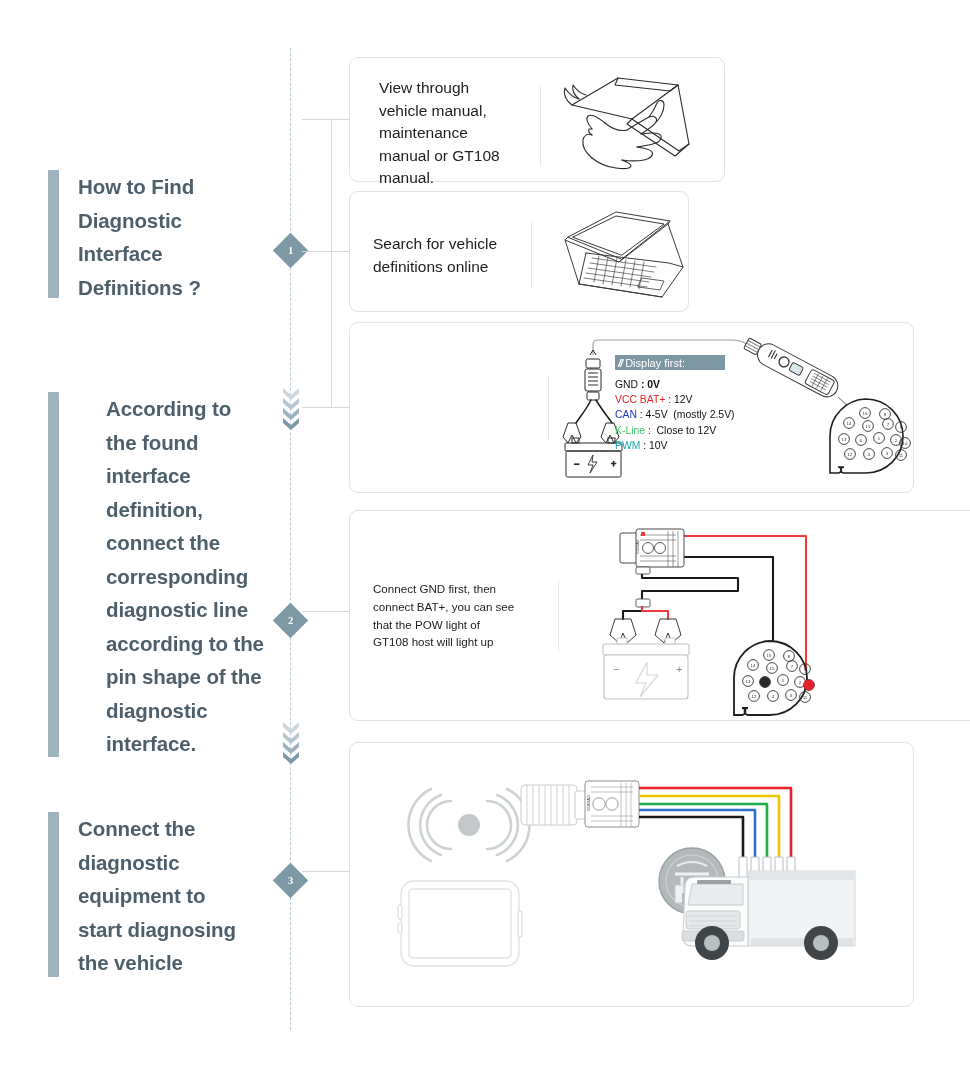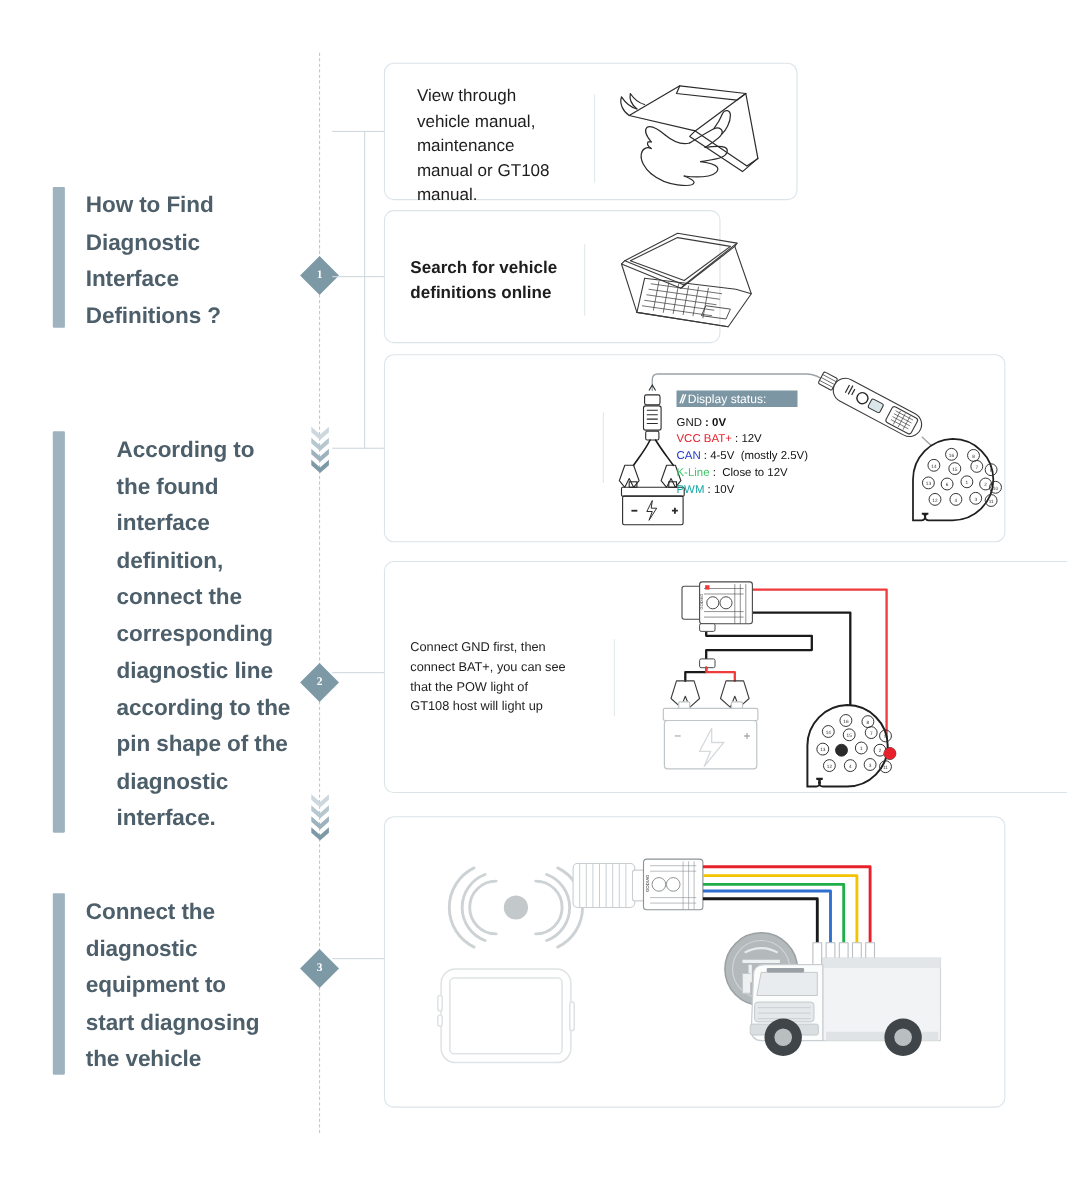--- a/index.html
+++ b/index.html
@@ -64,21 +64,21 @@
   .stub { position:absolute; height:0; border-top:1.3px solid #cfd9de; }
 
   
   .card {
     position:absolute;
     background:#ffffff;
     border:1.3px solid #dbe4e8;
     border-radius:9px;
   }
   #card1 { left:349px; top:57px; width:376px; height:125px; }
-  #card2 { left:349px; top:191px; width:306px; height:121px;font-weight:bold; }
+  #card2 { left:349px; top:191px; width:340px; height:121px; }
   #card3 { left:349px; top:322px; width:565px; height:171px; }
   #card4 { left:349px; top:510px; width:653px; height:211px; }
   #card5 { left:349px; top:742px; width:565px; height:265px; }
 
   .card-text {
     position:absolute;
     color:#1d1d1d;
     white-space:pre-line;
   }
   #card1 .card-text { left:29px; top:19px; font-size:15.5px; line-height:22.6px; }
@@ -354,21 +354,21 @@
           <text x="59" y="56">3</text>
             <text x="73" y="58">11</text>
         </g>
       </g>
     </svg>
   </div>
 
   <div class="status-box">
     <div class="status-head">
       <span class="slashes">//</span>
-      <span>Display status:</span>
+      <span>Display first:</span>
     </div>
     <div class="status-list" id="status-list">
         <div class="sl-row"><span class="k" style="color: rgb(17, 17, 17);">GND</span><span style="color: rgb(17, 17, 17); font-weight: bold;"> : 0V</span></div>
         <div class="sl-row"><span class="k" style="color: rgb(232, 32, 42);">VCC BAT+</span><span style="color: rgb(17, 17, 17);"> : 12V</span></div>
         <div class="sl-row"><span class="k" style="color: rgb(29, 54, 200);">CAN</span><span style="color: rgb(17, 17, 17);"> : 4-5V  (mostly 2.5V)</span></div>
         <div class="sl-row"><span class="k" style="color: rgb(63, 196, 106);">K-Line</span><span style="color: rgb(17, 17, 17);"> :  Close to 12V</span></div>
         <div class="sl-row"><span class="k" style="color: rgb(22, 169, 169); text-align: center;">PWM</span><span style="color: rgb(17, 17, 17);"> : 10V</span></div>
       </div>
   </div>
 </div>

